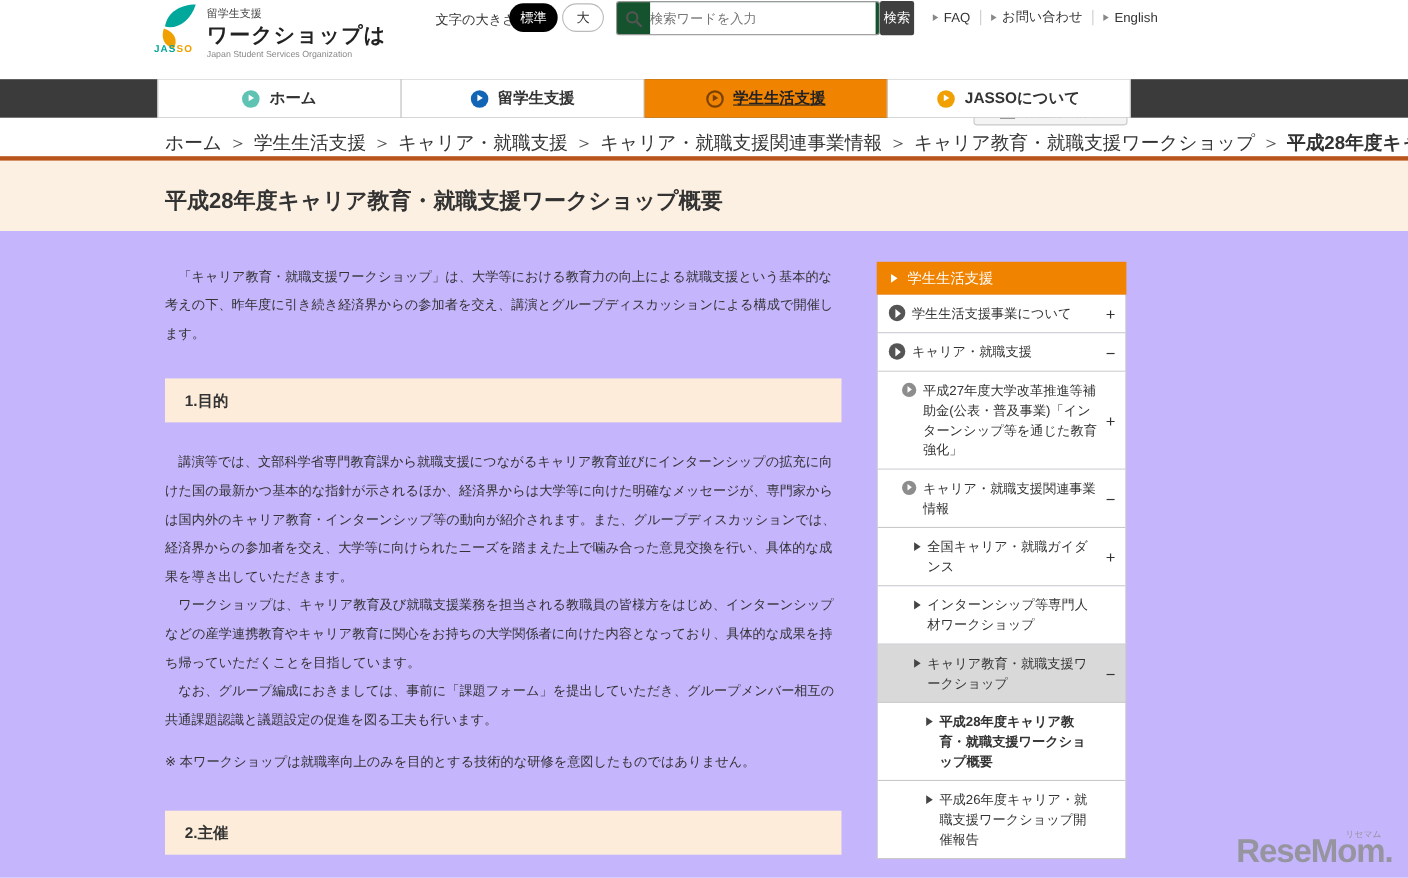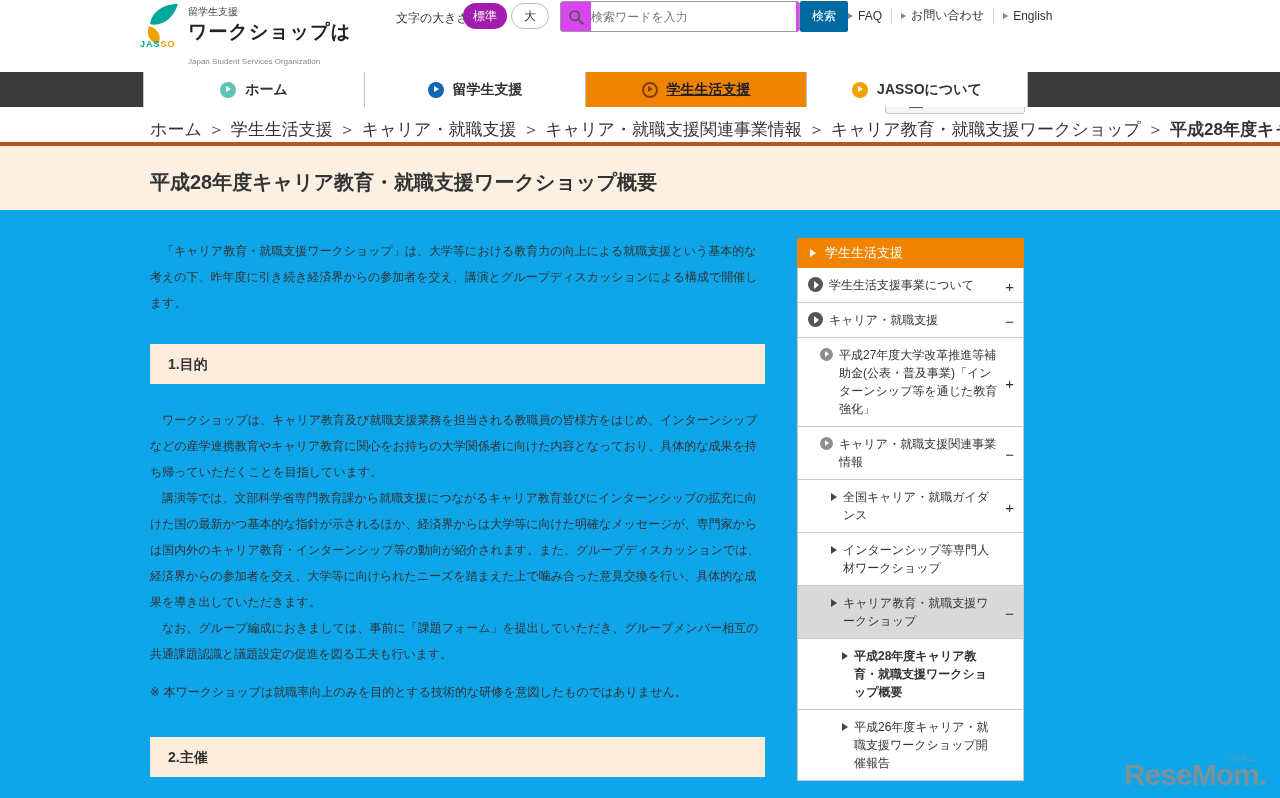--- a/index.html
+++ b/index.html
@@ -13,32 +13,32 @@
   }
   
   .hdr { position:absolute; top:0; left:0; width:1280px; height:72px; background:#fff; }
   .logo { position:absolute; left:140px; top:3px; display:flex; gap:6px; cursor:pointer; }
   .logo-mark { width:42px; height:46px; position:relative; }
   .logo-jasso { position:absolute; left:0px; top:36px; font-size:9px; font-weight:bold; letter-spacing:1px; }
   .logo-jasso .jas { color:#00a79b; } .logo-jasso .so { color:#f0a000; }
   .logo-txt { padding-top:2px; }
   .org-prefix { font-size:10px; color:#444; }
   .org-name { font-size:19px; font-weight:bold; color:#222; letter-spacing:1px; }
-  .org-en { font-size:8px; color:#888;margin-top:12px; }
+  .org-en { font-size:8px; color:#888; }
   .fs-label { position:absolute; left:396px; top:10px; font-size:12px; }
   .pill { position:absolute; top:3px; height:26px; border-radius:13px; font-size:12px;
           display:flex; align-items:center; justify-content:center; cursor:pointer; }
-  .pill.std { left:463px; width:44px; background:#a21caf; color:#fff; }
+  .pill.std { left:463px; width:44px; background:#000000; color:#fff; }
   .pill.lg  { left:511px; width:38px; background:#fff; color:#333; border:1px solid #bbb; }
   .searchbox { position:absolute; left:560px; top:1px; width:240px; height:31px;
-               border:1px solid #999; border-radius:3px; background:#d946ef; }
+               border:1px solid #999; border-radius:3px; background:#14532d; }
   .searchbox input { position:absolute; left:30px; top:0; width:205px; height:29px; border:none;
                outline:none; font-size:12px; color:#333; font-family:inherit; }
   .mag { position:absolute; left:7px; top:7px; }
-  .search-btn { position:absolute; left:800px; top:1px; width:48px; height:31px; background:#0369a1;
+  .search-btn { position:absolute; left:800px; top:1px; width:31px; height:31px; background:#404040;
                color:#fff; font-size:12px; border:none; border-radius:2px; cursor:pointer;
                display:flex; align-items:center; justify-content:center; font-family:inherit; }
   .util { position:absolute; left:848px; top:7px; display:flex; align-items:center; gap:9px; }
   .util a { display:flex; align-items:center; gap:5px; font-size:12px; color:#333;
             text-decoration:none; cursor:pointer; }
   .tri-r { width:0; height:0; border-top:3.5px solid transparent; border-bottom:3.5px solid transparent;
            border-left:5px solid #888; }
   .vsep { width:1px; height:14px; background:#ccc; }
   .survey-btn { position:absolute; left:885px; top:44px; width:140px; height:25px;
            background:#f4f4f4; border:1px solid #c8c8c8; border-radius:3px; font-size:12px;
@@ -64,21 +64,21 @@
   .bc { position:absolute; top:110px; left:150px; width:980px; height:30px;
         font-size:17px; color:#333; padding-top:8px; white-space:nowrap; }
   .bc a { color:#333; text-decoration:none; cursor:pointer; }
   .bc .sep { margin:0 6px; color:#555; }
   .bc .cur { font-weight:bold; }
   
   .title-band { position:absolute; top:142px; left:0; width:1280px; height:68px;
         background:#fbf0e2; border-top:4px solid #b9551c; }
   .page-title { position:absolute; left:150px; top:23px; font-size:20px; font-weight:bold; color:#333; }
   
-  .main { position:absolute; top:210px; left:0; width:1280px; height:588px; background:#0ea5e9; }
+  .main { position:absolute; top:210px; left:0; width:1280px; height:588px; background:#c4b5fd; }
   .content { position:absolute; left:150px; top:28px; width:615px; }
   .bodytext { font-size:12px; line-height:26px; color:#333; }
   .intro { margin-bottom:28px; }
   .sec-h { height:40px; background:#fcecd9; font-size:14px; font-weight:bold;
            line-height:40px; padding-left:18px; color:#333; }
   .sec-h.h1 { margin-top:0; }
   .para { margin-top:23px; }
   .para + .para { margin-top:0; }
   .note { margin-top:12px; }
   .sec-h.h2 { margin-top:32px; }
@@ -214,22 +214,22 @@
 <div class="title-band">
   <h1 class="page-title">平成28年度キャリア教育・就職支援ワークショップ概要</h1>
 </div>
 
 <div class="main">
 
   <div class="content">
     <p class="bodytext intro">　「キャリア教育・就職支援ワークショップ」は、大学等における教育力の向上による就職支援という基本的な考えの下、昨年度に引き続き経済界からの参加者を交え、講演とグループディスカッションによる構成で開催します。</p>
 
     <div class="sec-h h1">1.目的</div>
+    <p class="bodytext para">　講演等では、文部科学省専門教育課から就職支援につながるキャリア教育並びにインターンシップの拡充に向けた国の最新かつ基本的な指針が示されるほか、経済界からは大学等に向けた明確なメッセージが、専門家からは国内外のキャリア教育・インターンシップ等の動向が紹介されます。また、グループディスカッションでは、経済界からの参加者を交え、大学等に向けられたニーズを踏まえた上で噛み合った意見交換を行い、具体的な成果を導き出していただきます。</p>
     <p class="bodytext para">　ワークショップは、キャリア教育及び就職支援業務を担当される教職員の皆様方をはじめ、インターンシップなどの産学連携教育やキャリア教育に関心をお持ちの大学関係者に向けた内容となっており、具体的な成果を持ち帰っていただくことを目指しています。</p>
-    <p class="bodytext para">　講演等では、文部科学省専門教育課から就職支援につながるキャリア教育並びにインターンシップの拡充に向けた国の最新かつ基本的な指針が示されるほか、経済界からは大学等に向けた明確なメッセージが、専門家からは国内外のキャリア教育・インターンシップ等の動向が紹介されます。また、グループディスカッションでは、経済界からの参加者を交え、大学等に向けられたニーズを踏まえた上で噛み合った意見交換を行い、具体的な成果を導き出していただきます。</p>
     <p class="bodytext para">　なお、グループ編成におきましては、事前に「課題フォーム」を提出していただき、グループメンバー相互の共通課題認識と議題設定の促進を図る工夫も行います。</p>
     <p class="bodytext note">※ 本ワークショップは就職率向上のみを目的とする技術的な研修を意図したものではありません。</p>
 
     <div class="sec-h h2">2.主催</div>
 
   </div>
 
   <div class="sidebar">
     <div class="side-head">
       <span class="wtri"></span>

